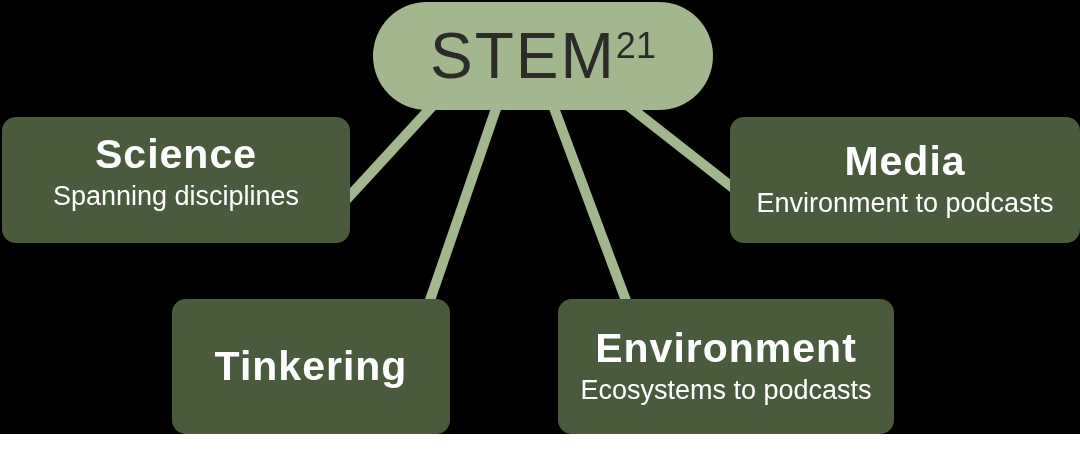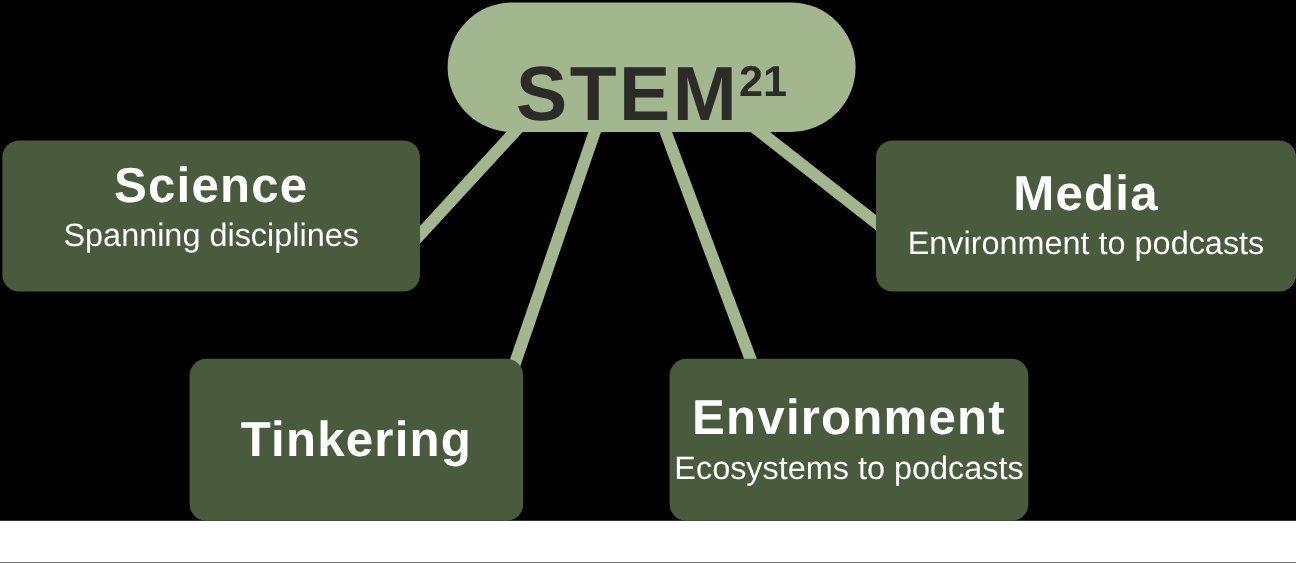--- a/index.html
+++ b/index.html
@@ -28,24 +28,23 @@
     background: var(--band, #fff);
     z-index: 0;
   }
   .bubble {
     position: absolute;
     left: 373px; top: 2px;
     width: 340px; height: 108px;
     background: var(--bubble, #a3b78e);
     border-radius: 54px;
     display: flex;
-    align-items: flex-end;
+    align-items: center;
     justify-content: center;
     z-index: 2;
-    font-weight: bold;
   }
   .stem {
     font-size: 64px;
     letter-spacing: 2px;
     color: var(--ink, #2b2b28);
     line-height: 1;
   }
   .stem sup {
     font-size: 36px;
     letter-spacing: 0;
@@ -71,22 +70,22 @@
     letter-spacing: 1px;
     line-height: 1.05;
   }
   .node-sub {
     font-weight: normal;
     font-size: 27px;
     line-height: 1.1;
   }
   .node.science     { left: 2px;   top: 117px; width: 348px; height: 126px; padding-bottom: 16px; box-sizing: border-box; }
   .node.media       { left: 730px; top: 117px; width: 350px; height: 126px; padding-bottom: 2px; box-sizing: border-box; }
-  .node.tinkering   { left: 158px; top: 299px; width: 278px; height: 135px; box-sizing: border-box; }
-  .node.environment { left: 558px; top: 299px; width: 299px; height: 135px; box-sizing: border-box; }
+  .node.tinkering   { left: 172px; top: 299px; width: 278px; height: 135px; box-sizing: border-box; }
+  .node.environment { left: 558px; top: 299px; width: 336px; height: 135px; box-sizing: border-box; }
 </style>
 </head>
 <body>
 
 <div class="canvas">
 
   <div class="band"></div>
 
   <svg class="links" viewBox="0 0 1080 469">
     <line x1="438" y1="100" x2="346" y2="200"></line>

